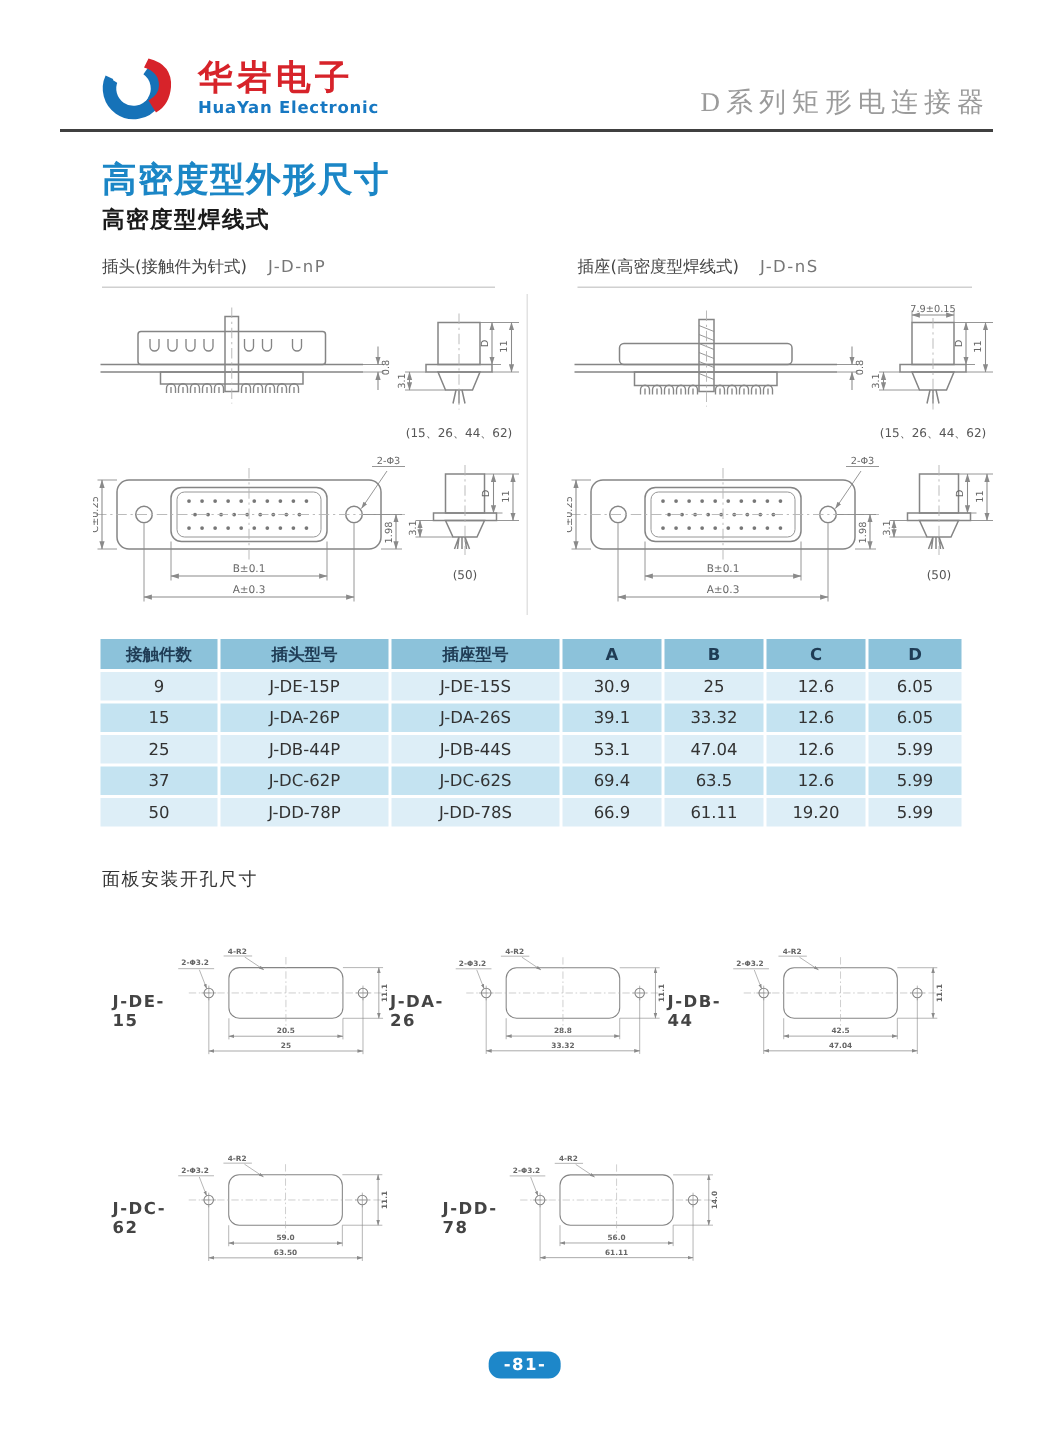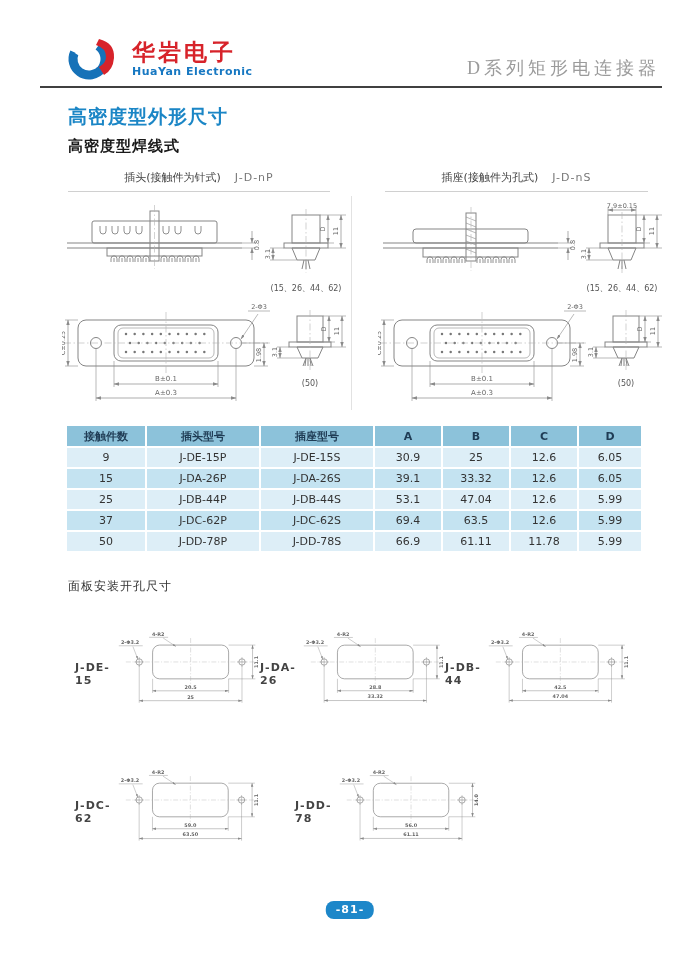--- a/index.html
+++ b/index.html
@@ -14,28 +14,28 @@
             border-bottom:2px solid #404040; }
   .logo { position:absolute; left:26px; top:8px; display:flex; align-items:center; }
   .logo-txt { margin-left:8px; }
   .logo-cn { color:#d7232a; font-size:23px; font-weight:bold; letter-spacing:3px; line-height:1.1; }
   .logo-en { color:#1778c2; font-size:11px; font-weight:bold; letter-spacing:.5px; }
   .doc-title { position:absolute; right:2px; bottom:6px; color:#9b9b9b;
                font-family:"Liberation Serif","DejaVu Serif",serif;
                font-size:18px; letter-spacing:4px; }
   
   .main-title { position:absolute; left:68px; top:104px; color:#1b86c6;
-                font-size:19px; font-weight:bold; letter-spacing:1px; }
+                font-size:23px; font-weight:bold; letter-spacing:1px; }
   .sub-title  { position:absolute; left:68px; top:137px; color:#1a1a1a;
                 font-size:15px; font-weight:bold; letter-spacing:1px; }
   .panel-title{ position:absolute; left:68px; top:578px; color:#333;
                 font-size:12px; letter-spacing:1px; }
   
   .col-label { position:absolute; top:170px; height:22px;
-               border-bottom:1px solid #d0d0d0; font-size:11px; color:#444;text-align:center; }
+               border-bottom:1px solid #d0d0d0; font-size:11px; color:#444; }
   .col-label .code { color:#777; margin-left:14px; letter-spacing:1px; }
   #label-plug   { left:68px;  width:262px; }
   #label-socket { left:385px; width:263px; }
   .v-divider { position:absolute; left:351px; top:196px; width:1px; height:214px; background:#e2e2e2; }
   
   .cluster { position:absolute; }
   svg text { font-family:"DejaVu Sans","Liberation Sans",sans-serif; }
   .ln   { stroke:#858585; stroke-width:1; fill:none; }
   .lnth { stroke:#8a8a8a; stroke-width:.6; fill:none; }
   .dim  { stroke:#8a8a8a; stroke-width:.7; fill:none; }
@@ -95,21 +95,21 @@
     <div class="doc-title">D系列矩形电连接器</div>
   </div>
 
   <div class="main-title">高密度型外形尺寸</div>
   <div class="sub-title">高密度型焊线式</div>
 
   <div class="col-label" id="label-plug">
     <span>插头(接触件为针式)</span><span class="code">J-D-nP</span>
   </div>
   <div class="col-label" id="label-socket">
-    <span>插座(接触件为孔式)</span><span class="code">J-D-nS</span>
+    <span>插座(高密度型焊线式)</span><span class="code">J-D-nS</span>
   </div>
   <div class="v-divider"></div>
 
   <svg class="cluster" style="left:62px;top:203px" width="285" height="92" viewBox="0 0 285 92">
 
     <line class="ln" x1="5" y1="40" x2="180" y2="40"></line>
     <line class="ln" x1="5" y1="45" x2="180" y2="45"></line>
     <rect class="ln" x="30" y="18" width="125" height="22" rx="2"></rect>
     <g>
       <use href="#cupU" x="38" y="23"></use>
@@ -427,21 +427,21 @@
           <td>63.5</td>
           <td>12.6</td>
           <td>5.99</td>
         </tr>
         <tr class="even">
           <td>50</td>
           <td>J-DD-78P</td>
           <td>J-DD-78S</td>
           <td>66.9</td>
           <td>61.11</td>
-          <td>11.78</td>
+          <td>19.20</td>
           <td>5.99</td>
         </tr>
       </tbody>
   </table>
 
   <div class="panel-title">面板安装开孔尺寸</div>
   <div class="panel-row" id="panel-row-1">
   <div class="panel-cell">
     <div class="panel-name">J-DE-15</div>
     <svg width="185" height="108" viewBox="0 0 205 120">

